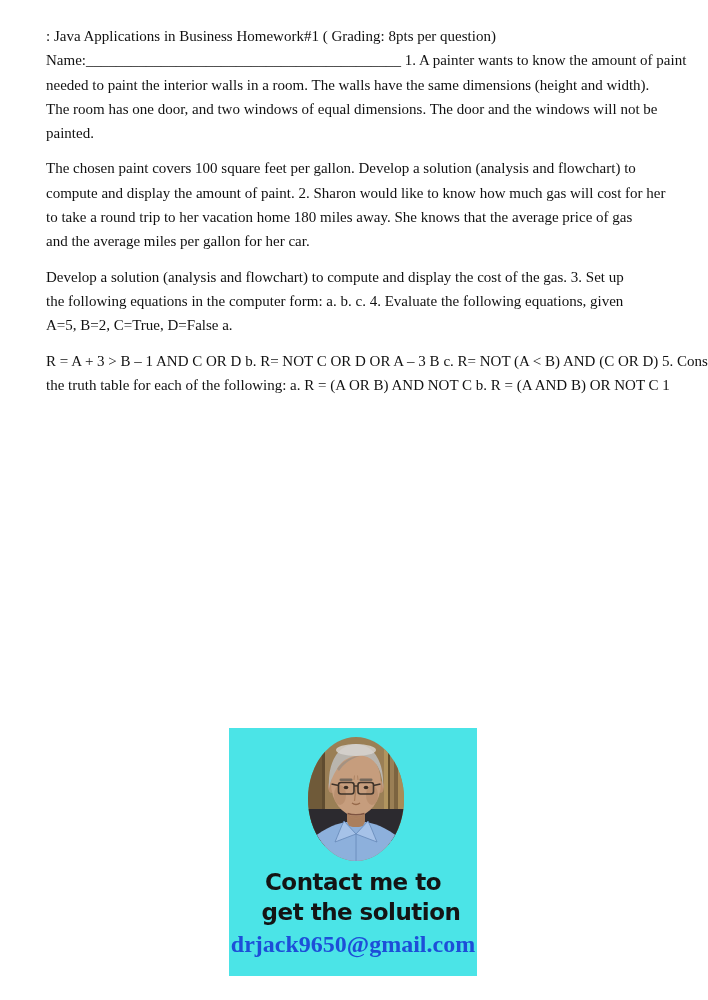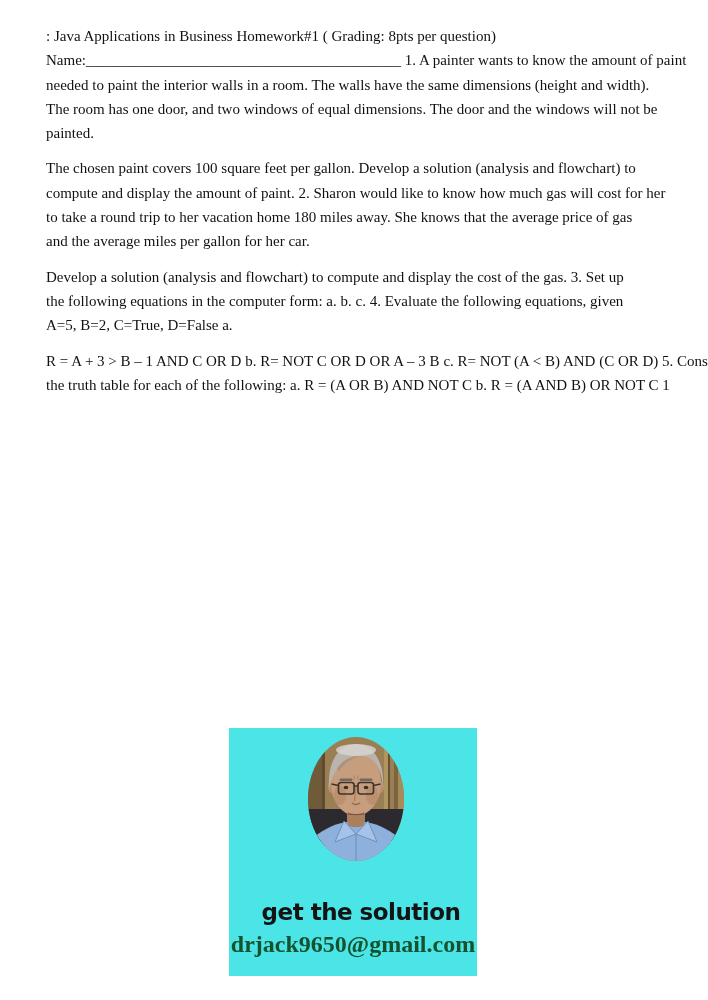--- a/index.html
+++ b/index.html
@@ -66,21 +66,21 @@
     color: #141414;
     line-height: 30px;
   }
   .contact-email {
     position: absolute;
     left: 0; top: 200px; width: 248px;
     text-align: center;
     font-family: "Liberation Serif", serif;
     font-weight: bold;
     font-size: 24px;
-    color: #14532d;
+    color: #1d4ed8;
     line-height: 32px;
   }
 </style>
 </head>
 <body>
 
 <div class="page">
 
   <div class="doc-text">
     <p class="para">: Java Applications in Business Homework#1 ( Grading: 8pts per question)
@@ -149,17 +149,18 @@
           <path d="M65.5,48.5 L72.5,47"></path>
         </g>
 
         <path d="M48,50 L46.5,64" stroke="#a97c59" stroke-width="1.2" fill="none"></path>
         <path d="M44,66 Q48,69 52,66" stroke="#96694a" stroke-width="1.4" fill="none"></path>
 
         <path d="M39.5,76.5 Q48,79 56.5,76.5" stroke="#7e5340" stroke-width="1.6" fill="none"></path>
         <path d="M43,80.5 Q48,82.5 53,80.5" stroke="#b08263" stroke-width="1" opacity="0.6" fill="none"></path>
       </svg>
     </div>
+    <div class="contact-line1">Contact me to</div>
     <div class="contact-line2">get the solution</div>
     <div class="contact-email">drjack9650@gmail.com</div>
   </div>
 
 </div>
 
 </body></html>

